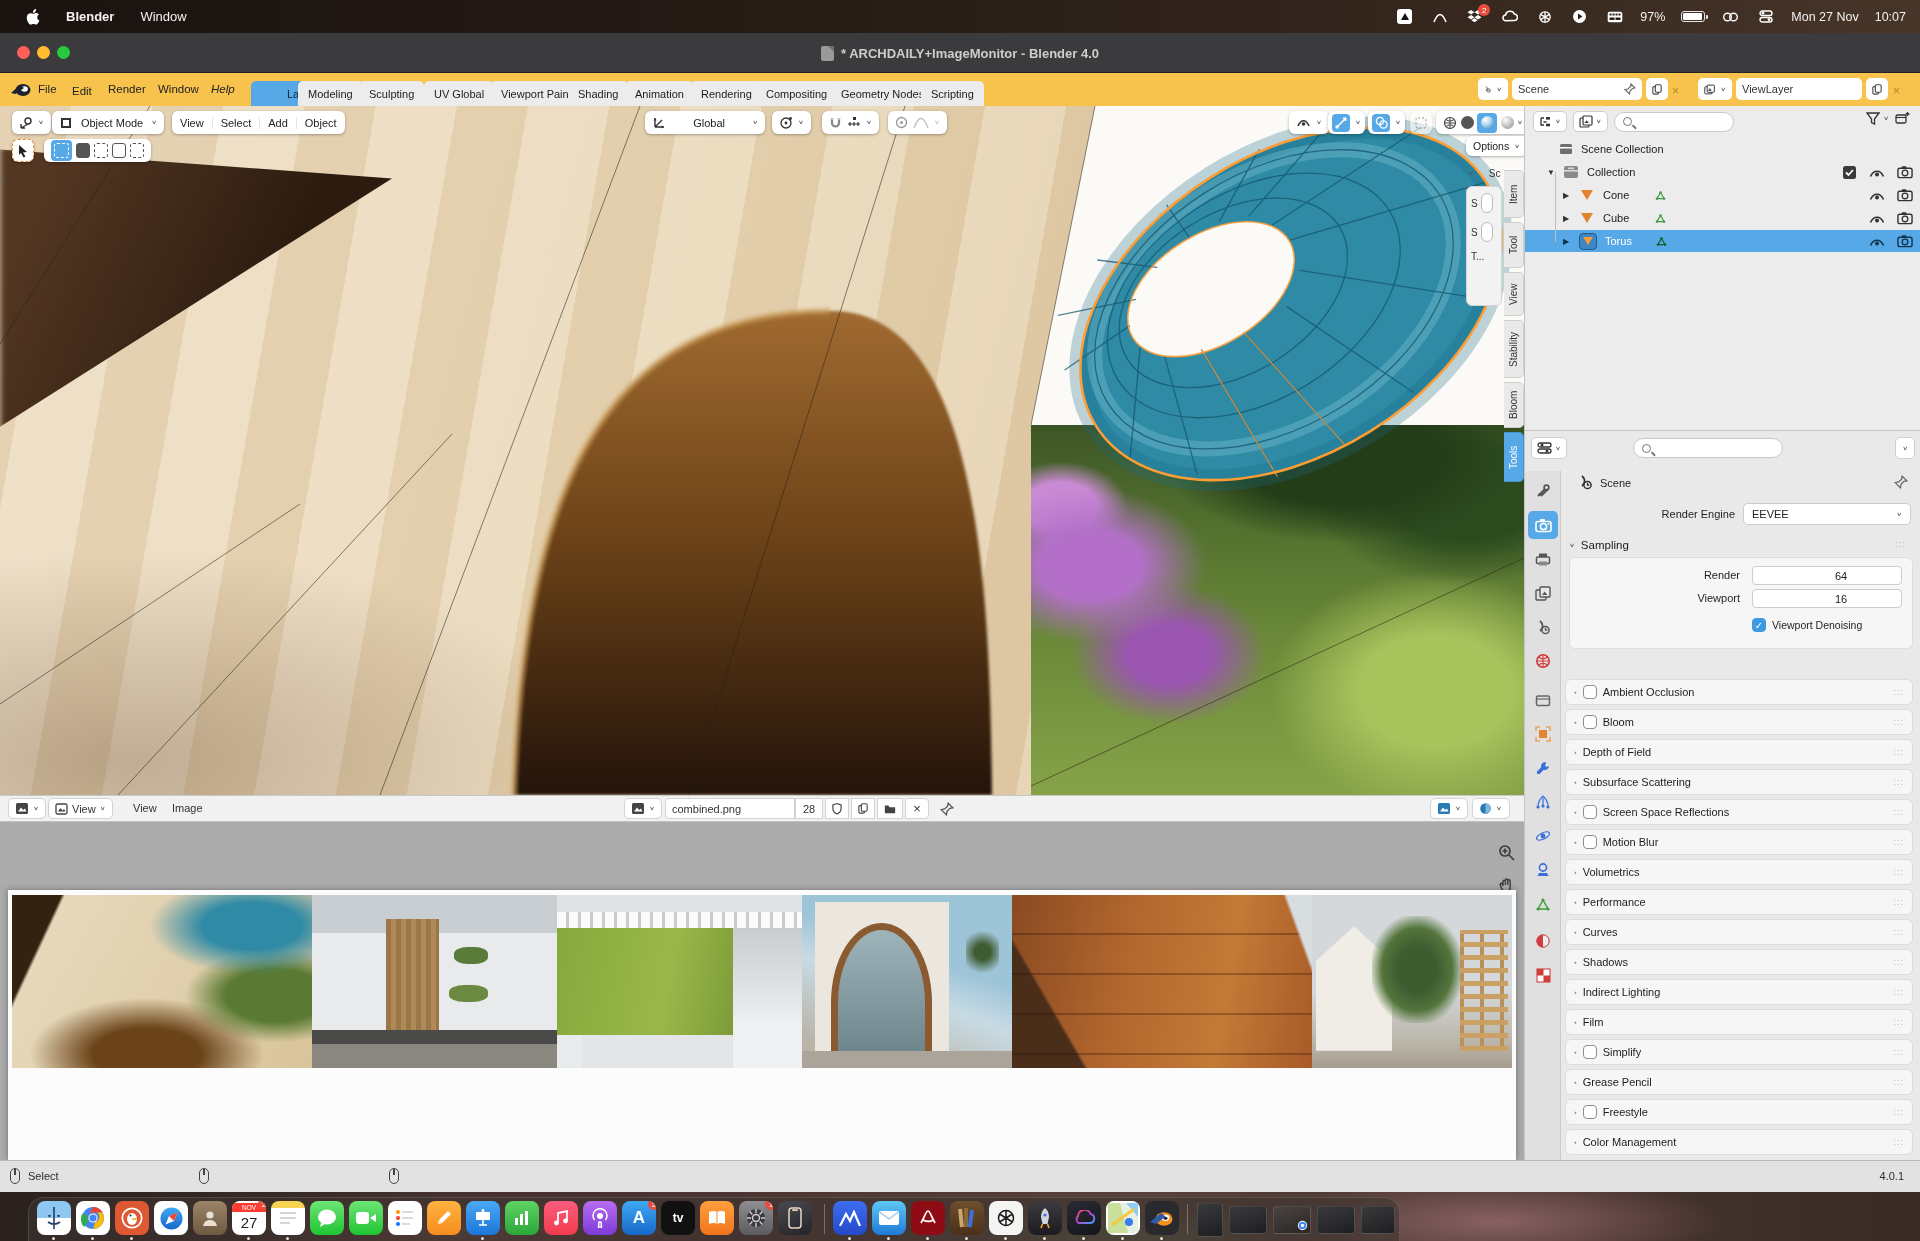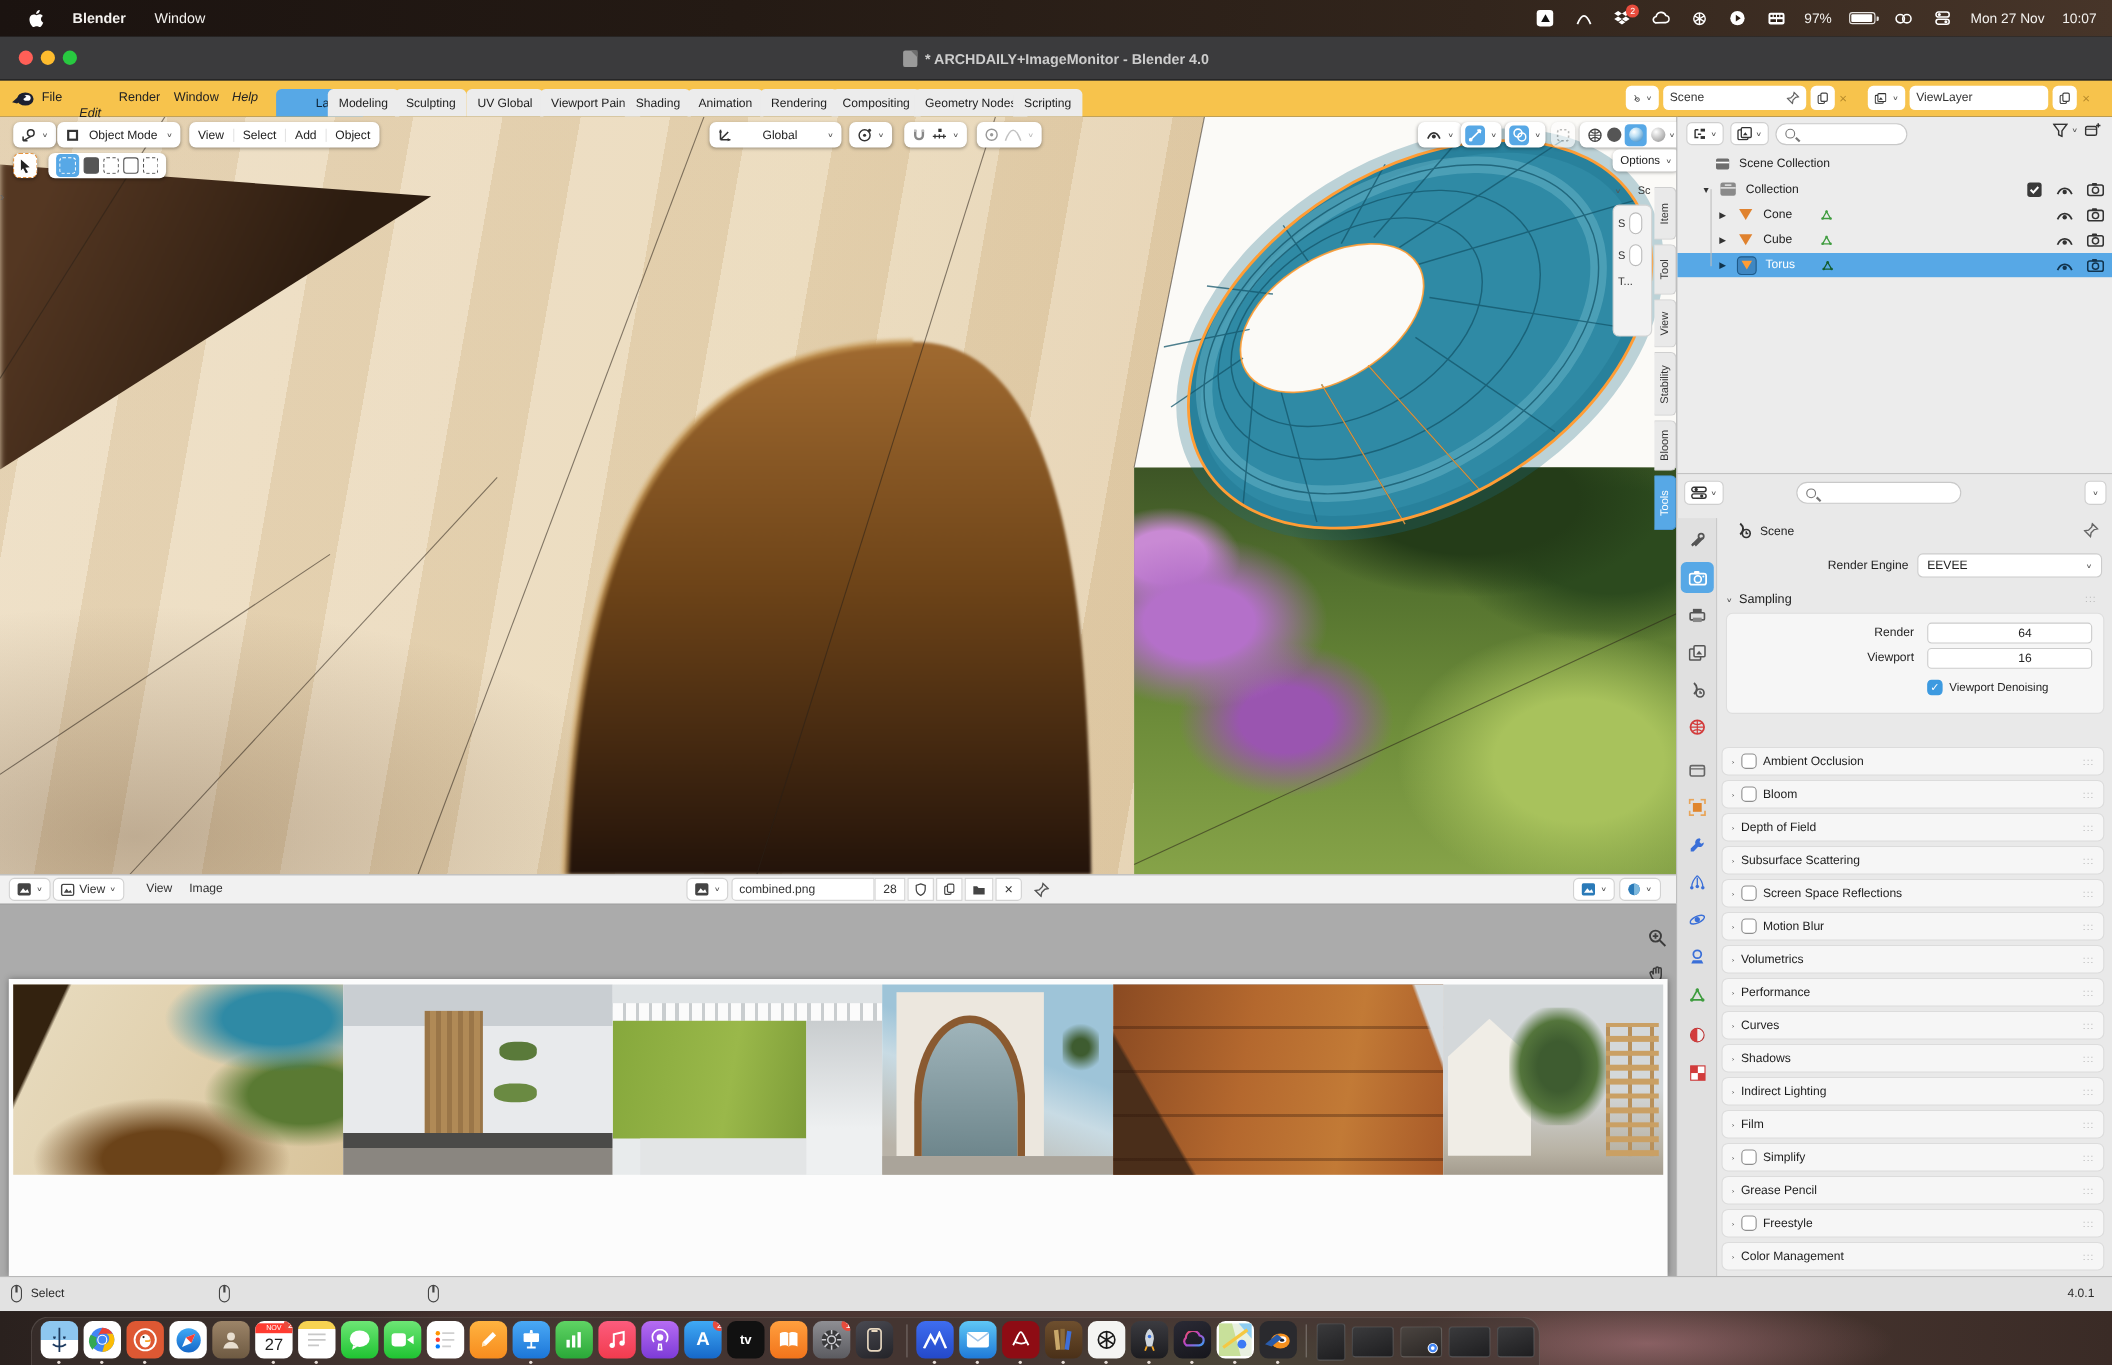--- a/index.html
+++ b/index.html
@@ -233,21 +233,21 @@
   </div>
 </div>
 
 <div class="abs topbar">
   <svg class="abs" style="left:10px;top:7px;" width="22" height="18" viewBox="0 0 22 18">
       <ellipse cx="13" cy="10" rx="7.5" ry="6" fill="#1c2030"></ellipse>
       <ellipse cx="14.5" cy="9" rx="3.4" ry="2.7" fill="#fff"></ellipse>
       <path d="M1 13 10 5l4 3-8.5 6z" fill="#1c2030"></path>
     </svg>
   <span class="abs tb-menu" style="left:32px;top:7px;">File</span>
-  <span class="abs tb-menu" style="left:66px;top:21px;font-style:italic;">Edit</span>
+  <span class="abs tb-menu" style="left:66px;top:9px;">Edit</span>
   <span class="abs tb-menu" style="left:102px;top:7px;">Render</span>
   <span class="abs tb-menu" style="left:152px;top:7px;">Window</span>
   <span class="abs tb-menu" style="left:205px;top:7px;font-style:italic;">Help</span>
 
   <div class="abs ws-tab active" style="left:251px;padding-left:36px;">Layout</div>
   <div class="abs ws-tab" style="left:298px;">Modeling</div>
   <div class="abs ws-tab" style="left:359px;">Sculpting</div>
   <div class="abs ws-tab" style="left:424px;">UV Global</div>
   <div class="abs ws-tab" style="left:491px;">Viewport Paint</div>
   <div class="abs ws-tab" style="left:568px;">Shading</div>

